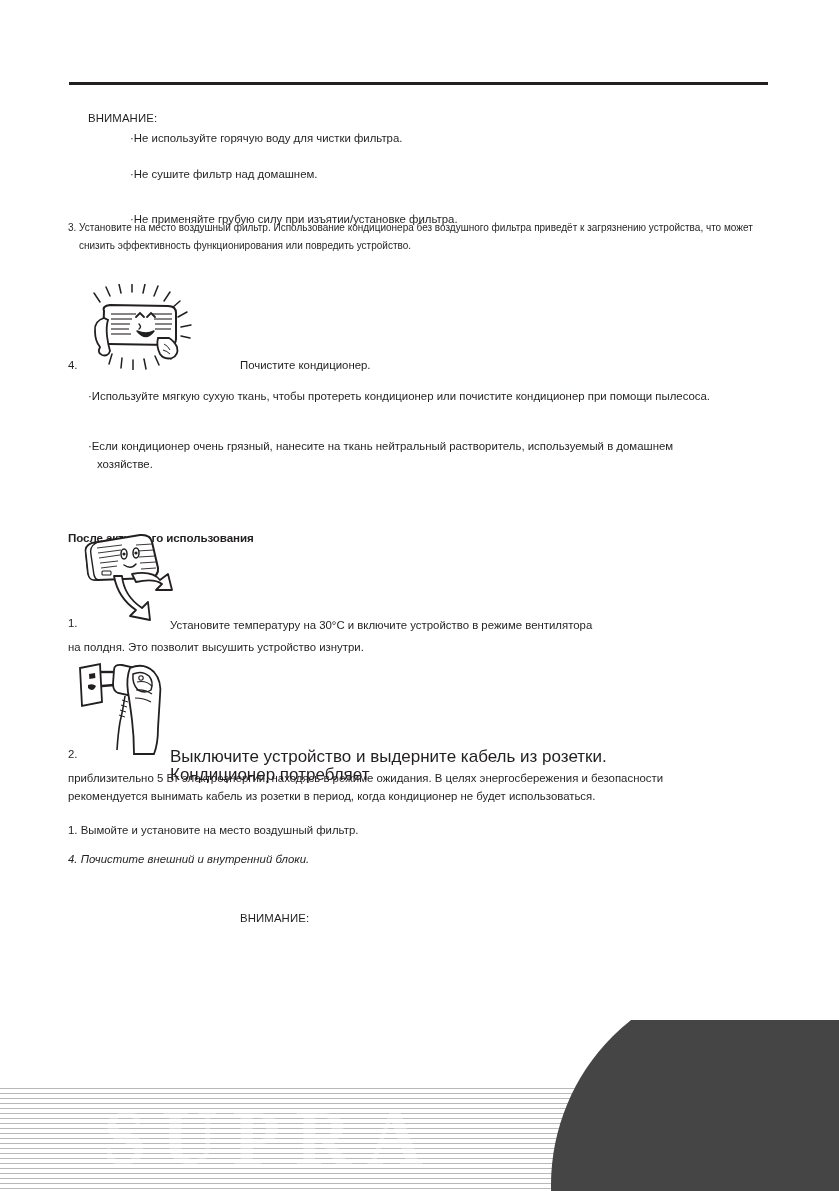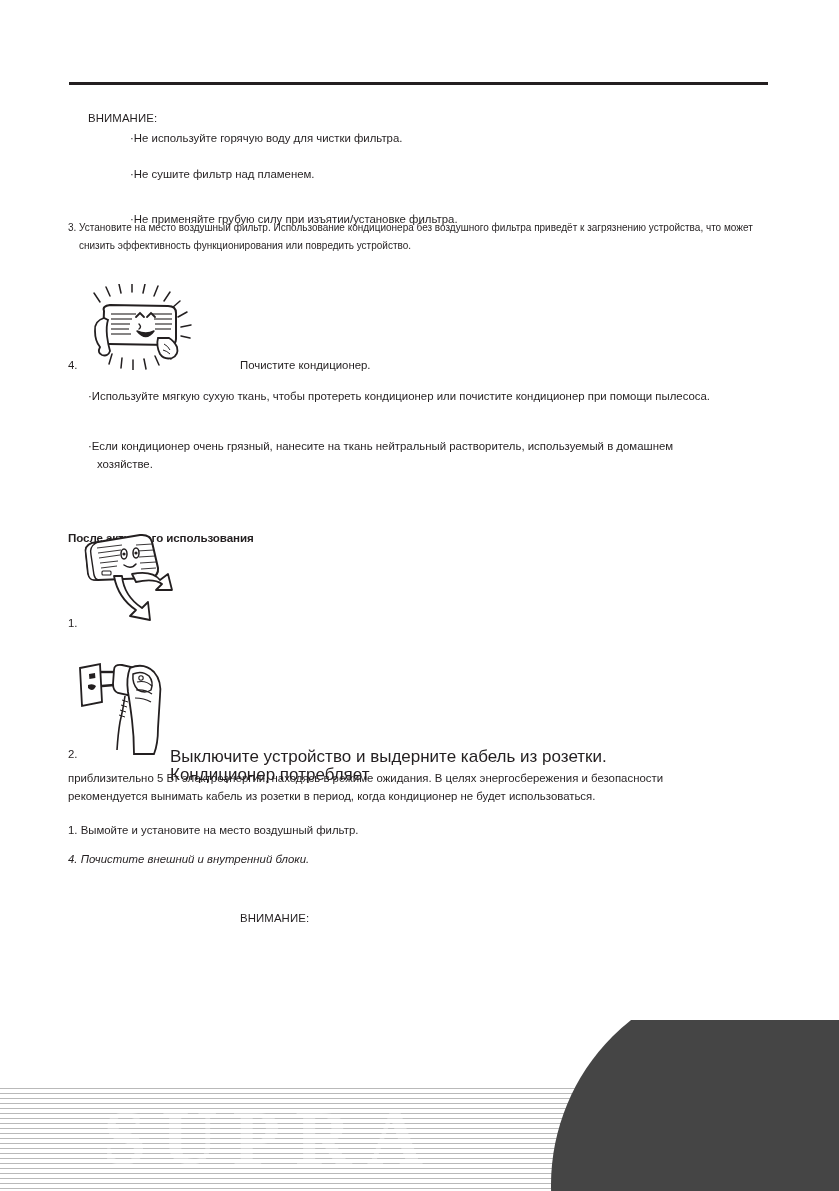--- a/index.html
+++ b/index.html
@@ -162,21 +162,21 @@
 <body>
 
 <div id="page">
 
   <div class="top-rule"></div>
 
   <div class="txt attn-label" style="left:88px; top:110px;">ВНИМАНИЕ:</div>
 
   <div class="bullet-line" style="left:130px; top:132px;">·Не используйте горячую воду для чистки фильтра.</div>
 
-  <div class="bullet-line" style="left:130px; top:168px;">·Не сушите фильтр над пламенем.</div>
+  <div class="bullet-line" style="left:130px; top:168px;">·Не сушите фильтр над домашнем.</div>
 
   <div class="bullet-line" style="left:130px; top:213px;">·Не применяйте грубую силу при изъятии/установке фильтра.</div>
 
   <div class="num-para" style="left:68px; top:219px; width:702px;">3. Установите на место воздушный фильтр. Использование кондиционера без воздушного фильтра приведёт к загрязнению устройства, что может снизить эффективность функционирования или повредить устройство.</div>
 
   <div class="illus" style="left:84px; top:284px;">
     <svg width="120" height="86" viewBox="0 0 120 86">
       <g fill="none" stroke="#231f20" stroke-width="1.5" stroke-linecap="round">
 
         <line x1="16" y1="18" x2="10" y2="9"></line>
@@ -268,20 +268,24 @@
       <rect x="22" y="39" width="9" height="4" rx="1" fill="none" stroke="#231f20" stroke-width="1.1"></rect>
 
       <path d="M52 42 Q72 38 80 48 L88 42 L92 58 L76 58 L82 52 Q74 46 56 50 Z" fill="#ffffff" stroke="#231f20" stroke-width="1.8" stroke-linejoin="round"></path>
 
       <path d="M34 44 Q38 66 56 78 L50 84 L70 88 L68 70 L62 76 Q44 64 42 44 Z" fill="#ffffff" stroke="#231f20" stroke-width="1.8" stroke-linejoin="round"></path>
     </svg>
   </div>
 
   <div class="step-num" style="left:68px; top:617px;">1.</div>
 
+  <div style="position:absolute; left:68px; top:617px; width:645px; height:40px;">
+    <div style="position:absolute; left:102px; top:0px; width:543px; font-size:11.4px; line-height:17.8px; color:#231f20;">Установите температуру на 30°C и включите устройство в режиме вентилятора</div>
+    <div style="position:absolute; left:0px; top:22px; width:645px; font-size:11.4px; line-height:17.8px; color:#231f20;">на полдня. Это позволит высушить устройство изнутри.</div>
+  </div>
 
   <div class="illus" style="left:70px; top:660px;">
     <svg width="110" height="96" viewBox="0 0 110 96">
 
       <path d="M10 8 L30 4 L32 42 L12 46 Z" fill="#ffffff" stroke="#231f20" stroke-width="1.8"></path>
       <path d="M19 14 l6 -1 l0.4 5 l-6 1 Z" fill="#231f20"></path>
       <path d="M18 25 q5 -2 8 1 q-3 7 -8 2 Z" fill="#231f20"></path>
 
       <path d="M44 10 Q44 4 52 5 L66 8 Q72 10 71 18 L70 30 Q69 37 62 36 L48 33 Q43 31 43 24 Z" fill="#ffffff" stroke="#231f20" stroke-width="1.8"></path>
 

